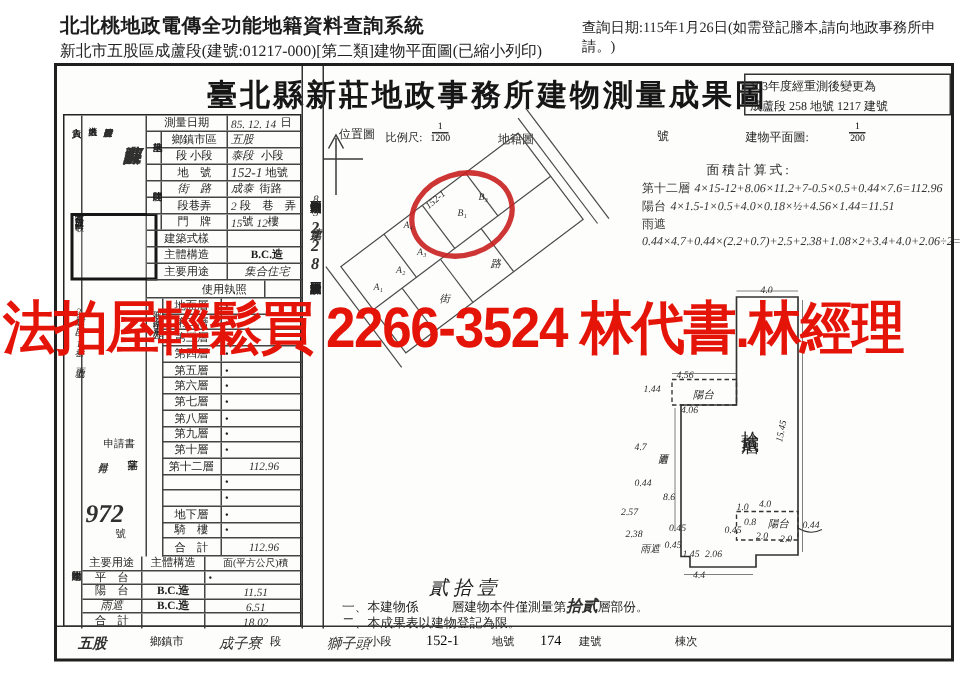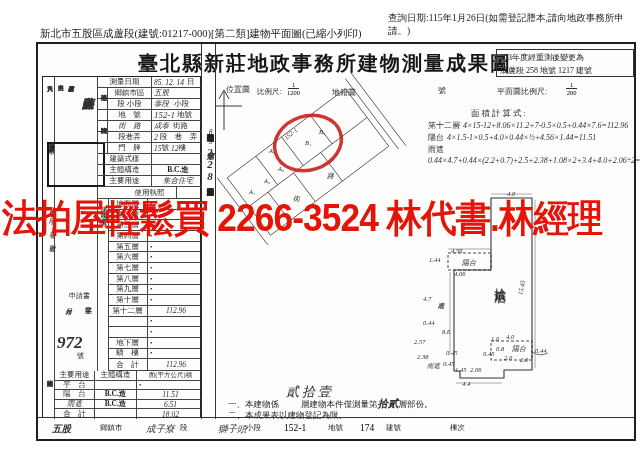--- a/index.html
+++ b/index.html
@@ -54,20 +54,21 @@
   #foot .fl { font-size:7.5px; color:#222; }
 
   
   #wm { position:absolute; left:2px; top:193px; width:686px; font-family:"Liberation Sans","DejaVu Sans",sans-serif; font-size:38px; font-weight:900; color:#e51408; letter-spacing:-1px; transform:scaleX(.93); transform-origin:left center; white-space:nowrap; z-index:50; }
 </style>
 </head>
 <body>
 
 <div id="stage">
 
+  <div class="sys-title">北北桃地政電傳全功能地籍資料查詢系統</div>
   <div class="sys-sub">新北市五股區成蘆段(建號:01217-000)[第二類]建物平面圖(已縮小列印)</div>
   <div class="sys-date">查詢日期:115年1月26日(如需登記謄本,請向地政事務所申請。)</div>
 
   <div id="doc">
 
     <div class="doc-title">臺北縣新莊地政事務所建物測量成果圖</div>
     <div class="remark-box">
       <div>103年度經重測後變更為</div>
       <div>成蘆段 258 地號 1217 建號</div>
     </div>
@@ -283,30 +284,30 @@
     </div>
 
     <div class="maphead" style="left:188px;top:40px;">位置圖</div>
     <div class="maphead" style="left:219px;top:43px;font-size:7.5px;">比例尺:</div>
     <div class="frac" style="position:absolute;left:249px;top:37px;">
       <span class="num">1</span>
         <span>1200</span>
     </div>
     <div class="maphead" style="left:294px;top:43px;">地籍圖</div>
     <div class="maphead" style="left:400px;top:41px;">號</div>
-    <div class="maphead" style="left:459px;top:42px;">平面圖比例尺:</div>
+    <div class="maphead" style="left:459px;top:42px;">建物平面圖:</div>
     <div class="frac" style="position:absolute;left:528px;top:37px;">
       <span class="num">1</span>
         <span>200</span>
     </div>
     <div class="maphead" style="left:433px;top:64px;font-size:8.5px;letter-spacing:2px;">面積計算式:</div>
 
     <div id="formulas">
       <div class="fml"><span class="fname">第十二層</span><span>4×15-12+8.06×11.2+7-0.5×0.5+0.44×7.6=112.96</span></div>
-      <div class="fml"><span class="fname">陽台</span><span>4×1.5-1×0.5+4.0×0.44×½+4.56×1.44=11.51</span></div>
+      <div class="fml"><span class="fname">陽台</span><span>4×1.5-1×0.5+4.0×0.18×½+4.56×1.44=11.51</span></div>
       <div class="fml"><span class="fname">雨遮</span><span>0.44×4.7+0.44×(2.2+0.7)+2.5+2.38+1.08×2+3.4+4.0+2.06÷2=6.53</span></div>
     </div>
 
     <svg class="abs" style="left:178px;top:0;" width="420" height="375" viewBox="214 42 420 375">
 
       <g stroke="#3a3a3a" stroke-width="1" fill="none">
         <line x1="222" y1="128" x2="222" y2="90"></line>
         <polyline points="217,97 222,88 227,97"></polyline>
         <line x1="206" y1="104" x2="240" y2="104"></line>
       </g>

